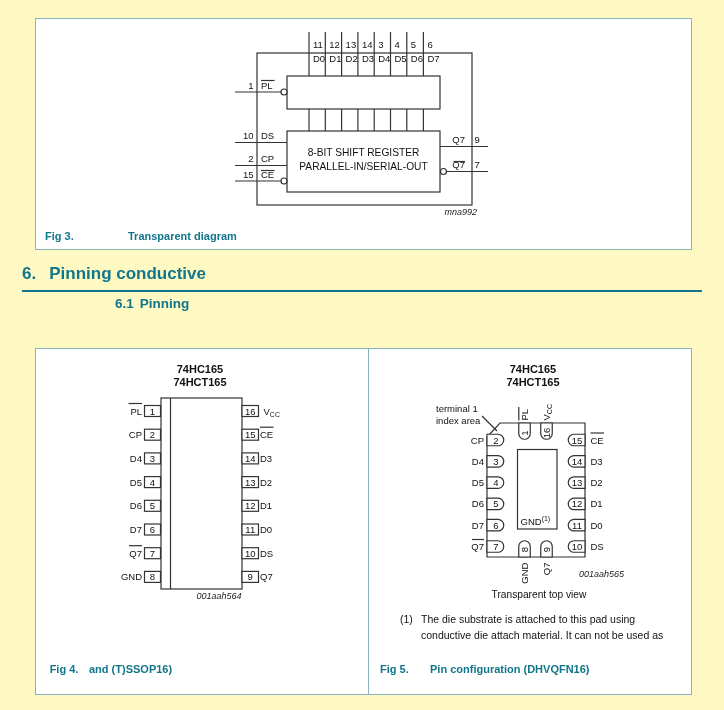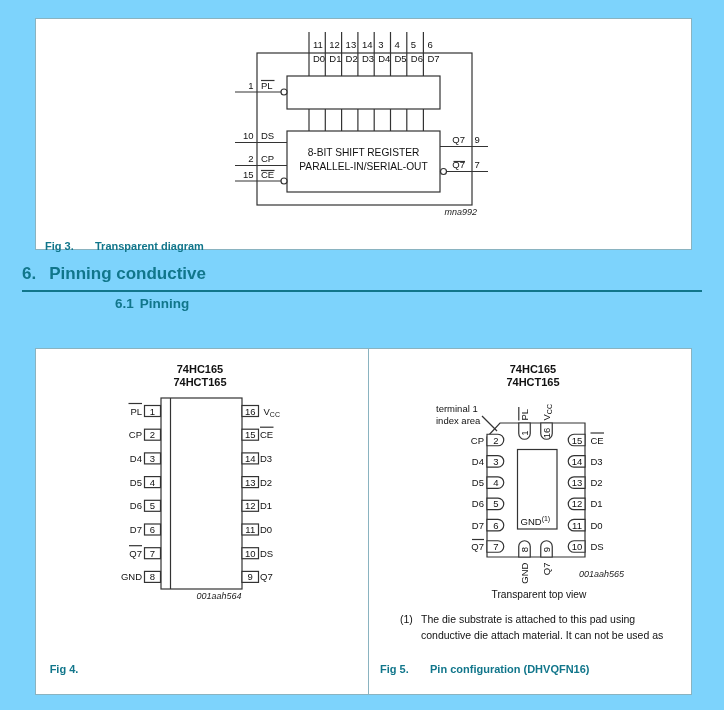--- a/index.html
+++ b/index.html
@@ -1,37 +1,37 @@
 <!DOCTYPE html>
 <html><head>
 <meta charset="utf-8">
 <style>
   html,body{margin:0;padding:0;background:#fff;}
   body{font-family:"Liberation Sans",sans-serif;color:#111;}
-  #page{position:relative;width:724px;height:710px;background:#7dd3fc;overflow:hidden;}
+  #page{position:relative;width:724px;height:710px;background:#fef9c3;overflow:hidden;}
   .fbox{position:absolute;border:1.5px solid #8ab3c0;background:#fff;box-sizing:border-box;}
   #box-fig3{left:35px;top:18px;width:657px;height:232px;}
   #box-fig45{left:35px;top:348px;width:657px;height:347px;}
   #fig45-divider{position:absolute;left:331.5px;top:0;bottom:0;width:0;border-left:1.5px solid #8ab3c0;}
   svg{position:absolute;overflow:visible;}
   #svg-fig3{left:35px;top:18px;}
   #svg-fig4{left:35px;top:348px;}
   #svg-fig5{left:368px;top:348px;}
   svg text{font-family:"Liberation Sans",sans-serif;font-size:9.5px;fill:#111;}
   svg text.b{font-weight:bold;font-size:11px;}
   svg text.i{font-style:italic;font-size:9px;fill:#222;}
   svg text.m{font-size:10.2px;}
   .ln{stroke:#333;stroke-width:1.2;fill:none;}
   .fw{fill:#fff;stroke:#333;stroke-width:1.2;}
   .h1{position:absolute;left:22px;top:264px;width:680px;display:flex;gap:13px;
       font-size:17px;font-weight:bold;color:#11768b;border-bottom:2px solid #11768b;padding-bottom:6px;}
   .h2{position:absolute;left:115px;top:296px;display:flex;gap:6px;font-size:13.5px;font-weight:bold;color:#11768b;}
   .cap{position:absolute;display:flex;font-size:11px;font-weight:bold;color:#11768b;line-height:16px;}
   .cap .lbl{width:50px;flex:none;}
-  #cap-fig3{left:45px;top:238px;}
+  #cap-fig3{left:45px;top:228px;gap:33px;}
   #cap-fig4{left:39px;top:661px;text-align:center;}
   #cap-fig5{left:380px;top:661px;}
   .fn{position:absolute;left:400px;top:612px;display:flex;font-size:10.5px;color:#111;line-height:15.8px;}
   .fn .n{width:21px;flex:none;}
 </style>
 </head>
 <body>
 
 <div id="page">
 
@@ -271,20 +271,21 @@
     <span class="n">(1)</span>
     <span>
       <div>The die substrate is attached to this pad using</div>
       <div>conductive die attach material. It can not be used as</div>
     </span>
   </div>
 
   <div class="cap" id="cap-fig4">
     <span class="lbl">Fig 4.</span>
     <span>
+      <div>and (T)SSOP16)</div>
     </span>
   </div>
   <div class="cap" id="cap-fig5">
     <span class="lbl">Fig 5.</span>
     <span>Pin configuration (DHVQFN16)</span>
   </div>
 
 </div>
 
 </body></html>

